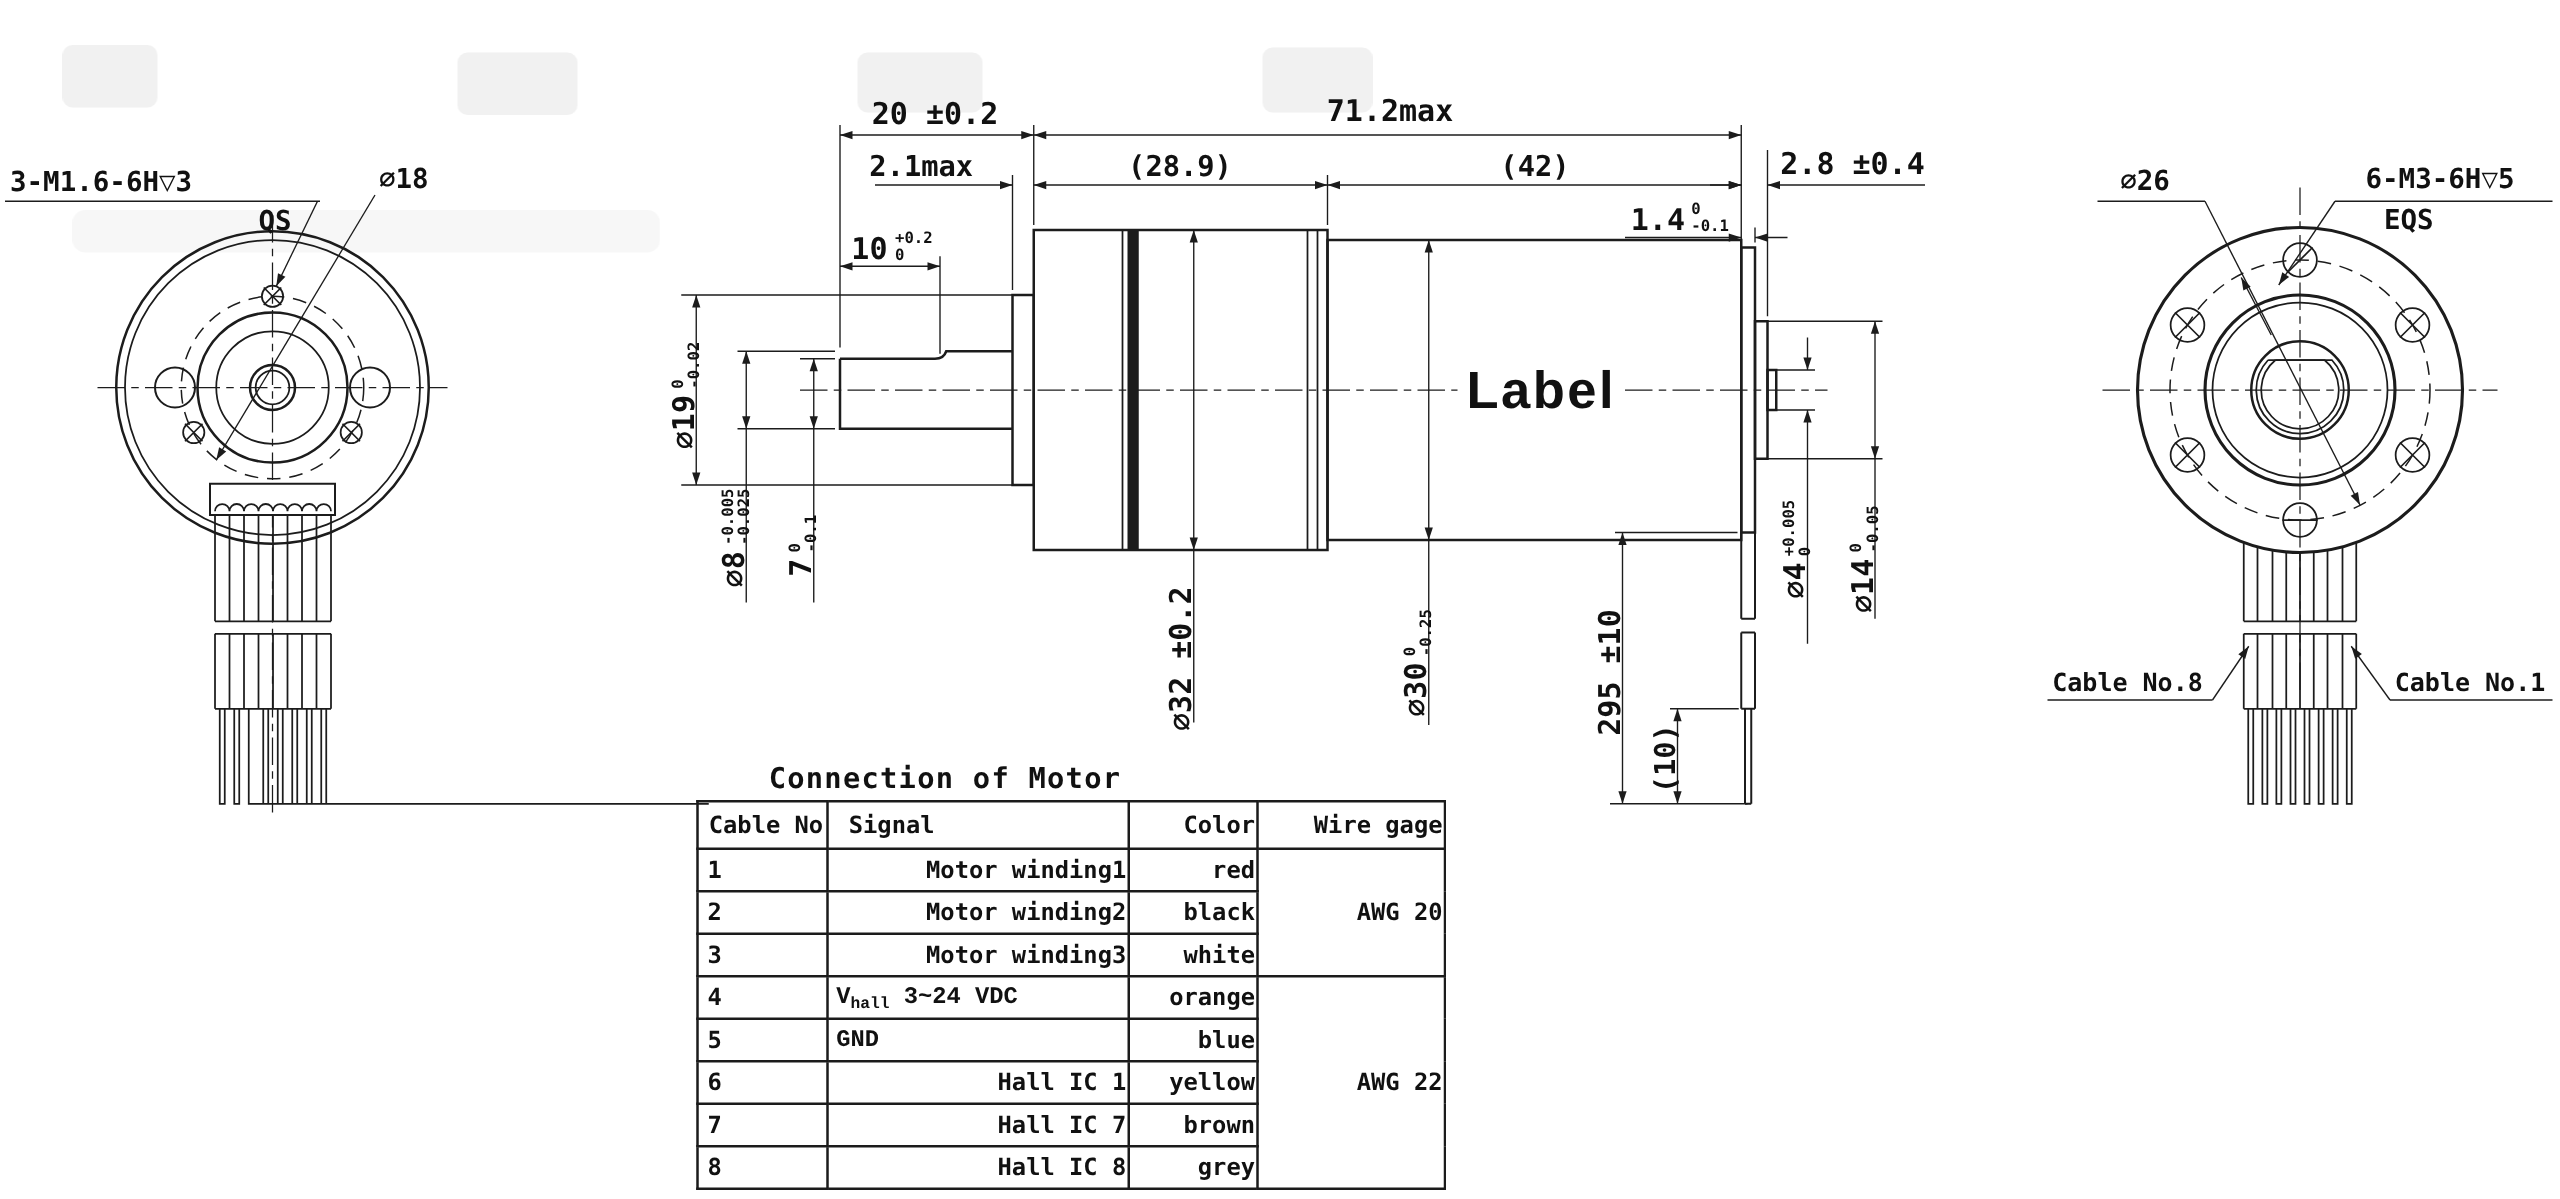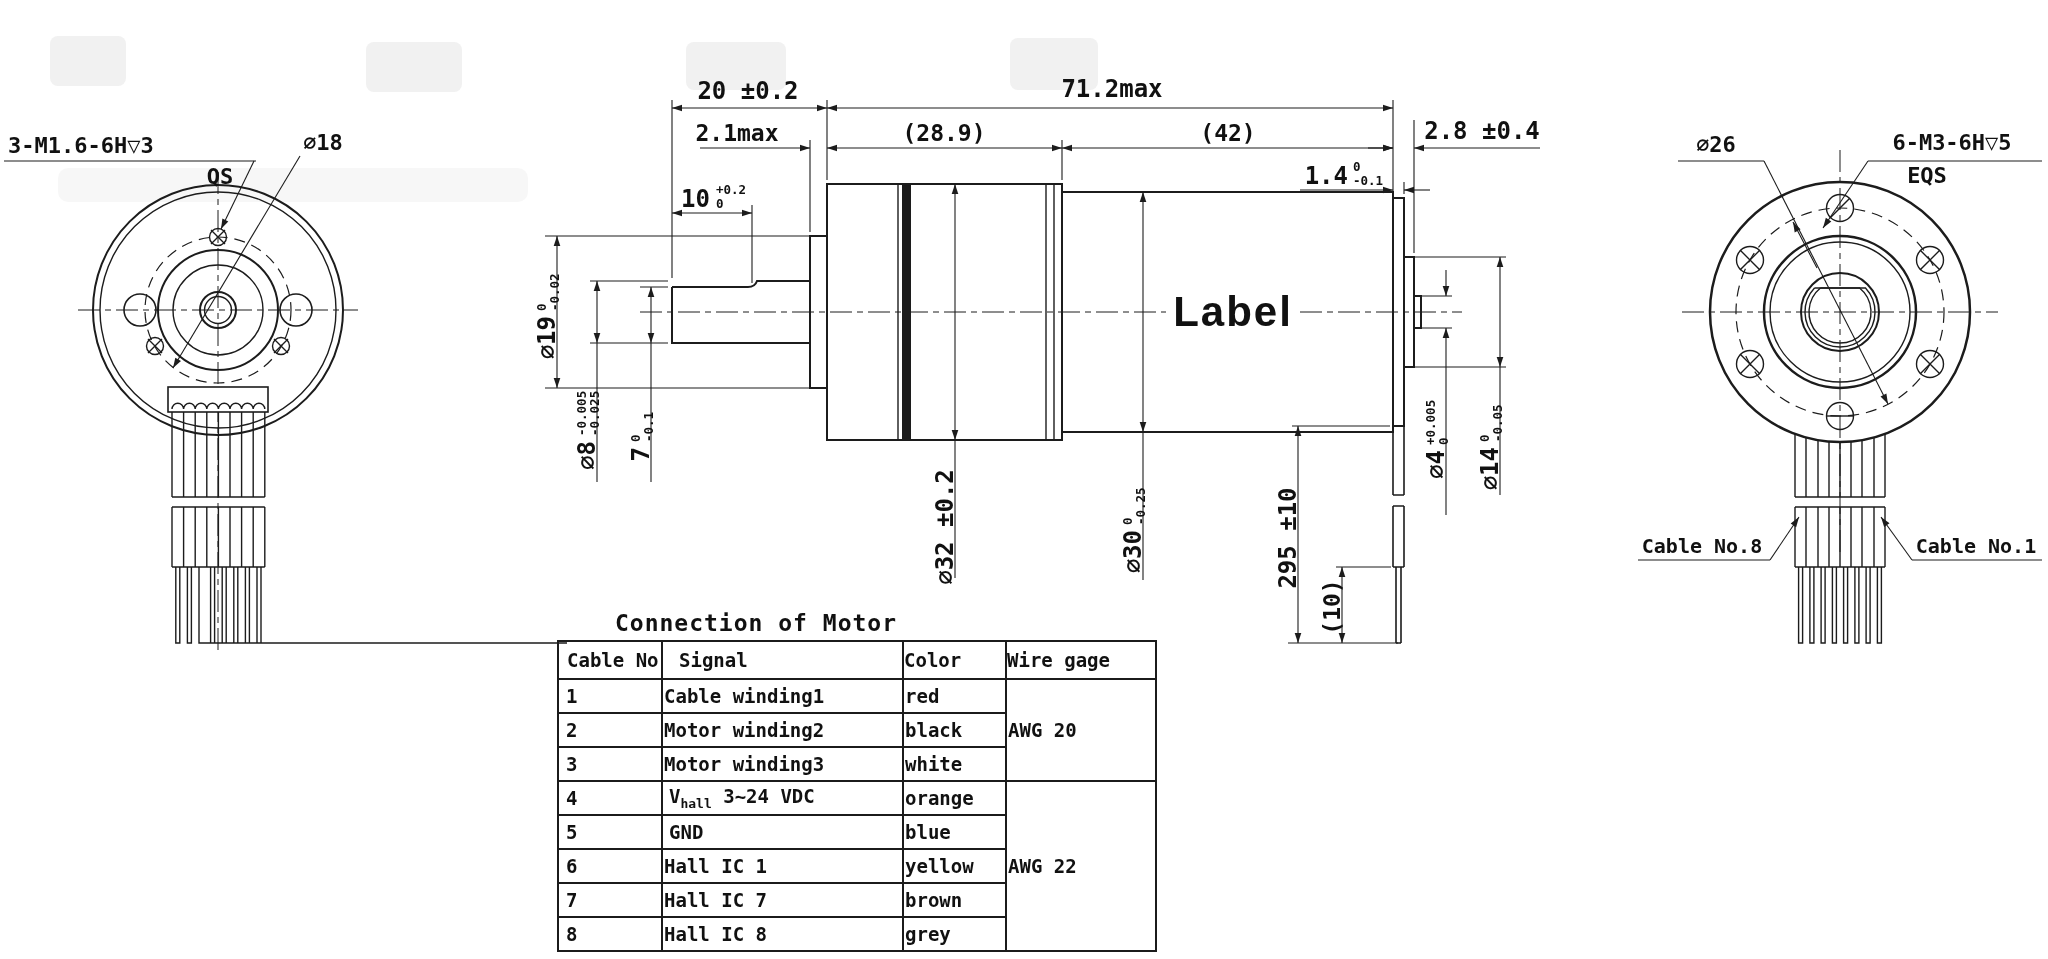--- a/index.html
+++ b/index.html
@@ -20,22 +20,22 @@
   .biglabel{font-size:42px;font-weight:600;letter-spacing:2px;font-family:"Liberation Sans","DejaVu Sans",sans-serif;}
   .wm{fill:#9a9a9a;}
   
   #conn{position:absolute;left:557px;top:610px;width:588px;}
   #conn .title{font-size:23px;font-weight:700;color:#111;text-align:center;padding-right:190px;letter-spacing:1px;margin-bottom:4px;}
   #conn table{border-collapse:collapse;table-layout:fixed;width:598px;}
   #conn td,#conn th{border:2px solid #1b1b1b;color:#111;font-size:19px;font-weight:700;
       font-family:"DejaVu Sans Mono","DejaVu Sans",monospace;overflow:hidden;white-space:nowrap;}
   #conn th{height:34px;text-align:left;padding-left:8px;font-weight:700;}
   #conn td{height:30px;}
-  #conn .c{text-align:left;}
-  #conn .l{text-align:left;padding-left:6px;}
+  #conn .c{text-align:right;}
+  #conn .l{text-align:left;padding-left:6px;font-family:Liberation Mono, monospace;}
   #conn .no{text-align:left;padding-left:7px;}
   #conn sub{font-size:13px;}
 </style>
 </head>
 <body>
 
 <div id="stage">
 
 <svg width="2048" height="959" viewBox="0 0 2048 959">
   <defs>
@@ -264,21 +264,21 @@
         </colgroup>
     <tbody>
           <tr>
       <th>Cable No.</th>
       <th style="padding-left:16px">Signal</th>
       <th class="c" style="padding-left:0">Color</th>
       <th class="c" style="padding-left:0">Wire gage</th>
     </tr>
     <tr>
       <td class="no">1</td>
-      <td class="c">Cable winding1</td>
+      <td class="c">Motor winding1</td>
       <td class="c">red</td>
       <td class="c" rowspan="3">AWG 20</td>
     </tr>
     <tr>
       <td class="no">2</td>
       <td class="c">Motor winding2</td>
       <td class="c">black</td>
     </tr>
     <tr>
       <td class="no">3</td>

